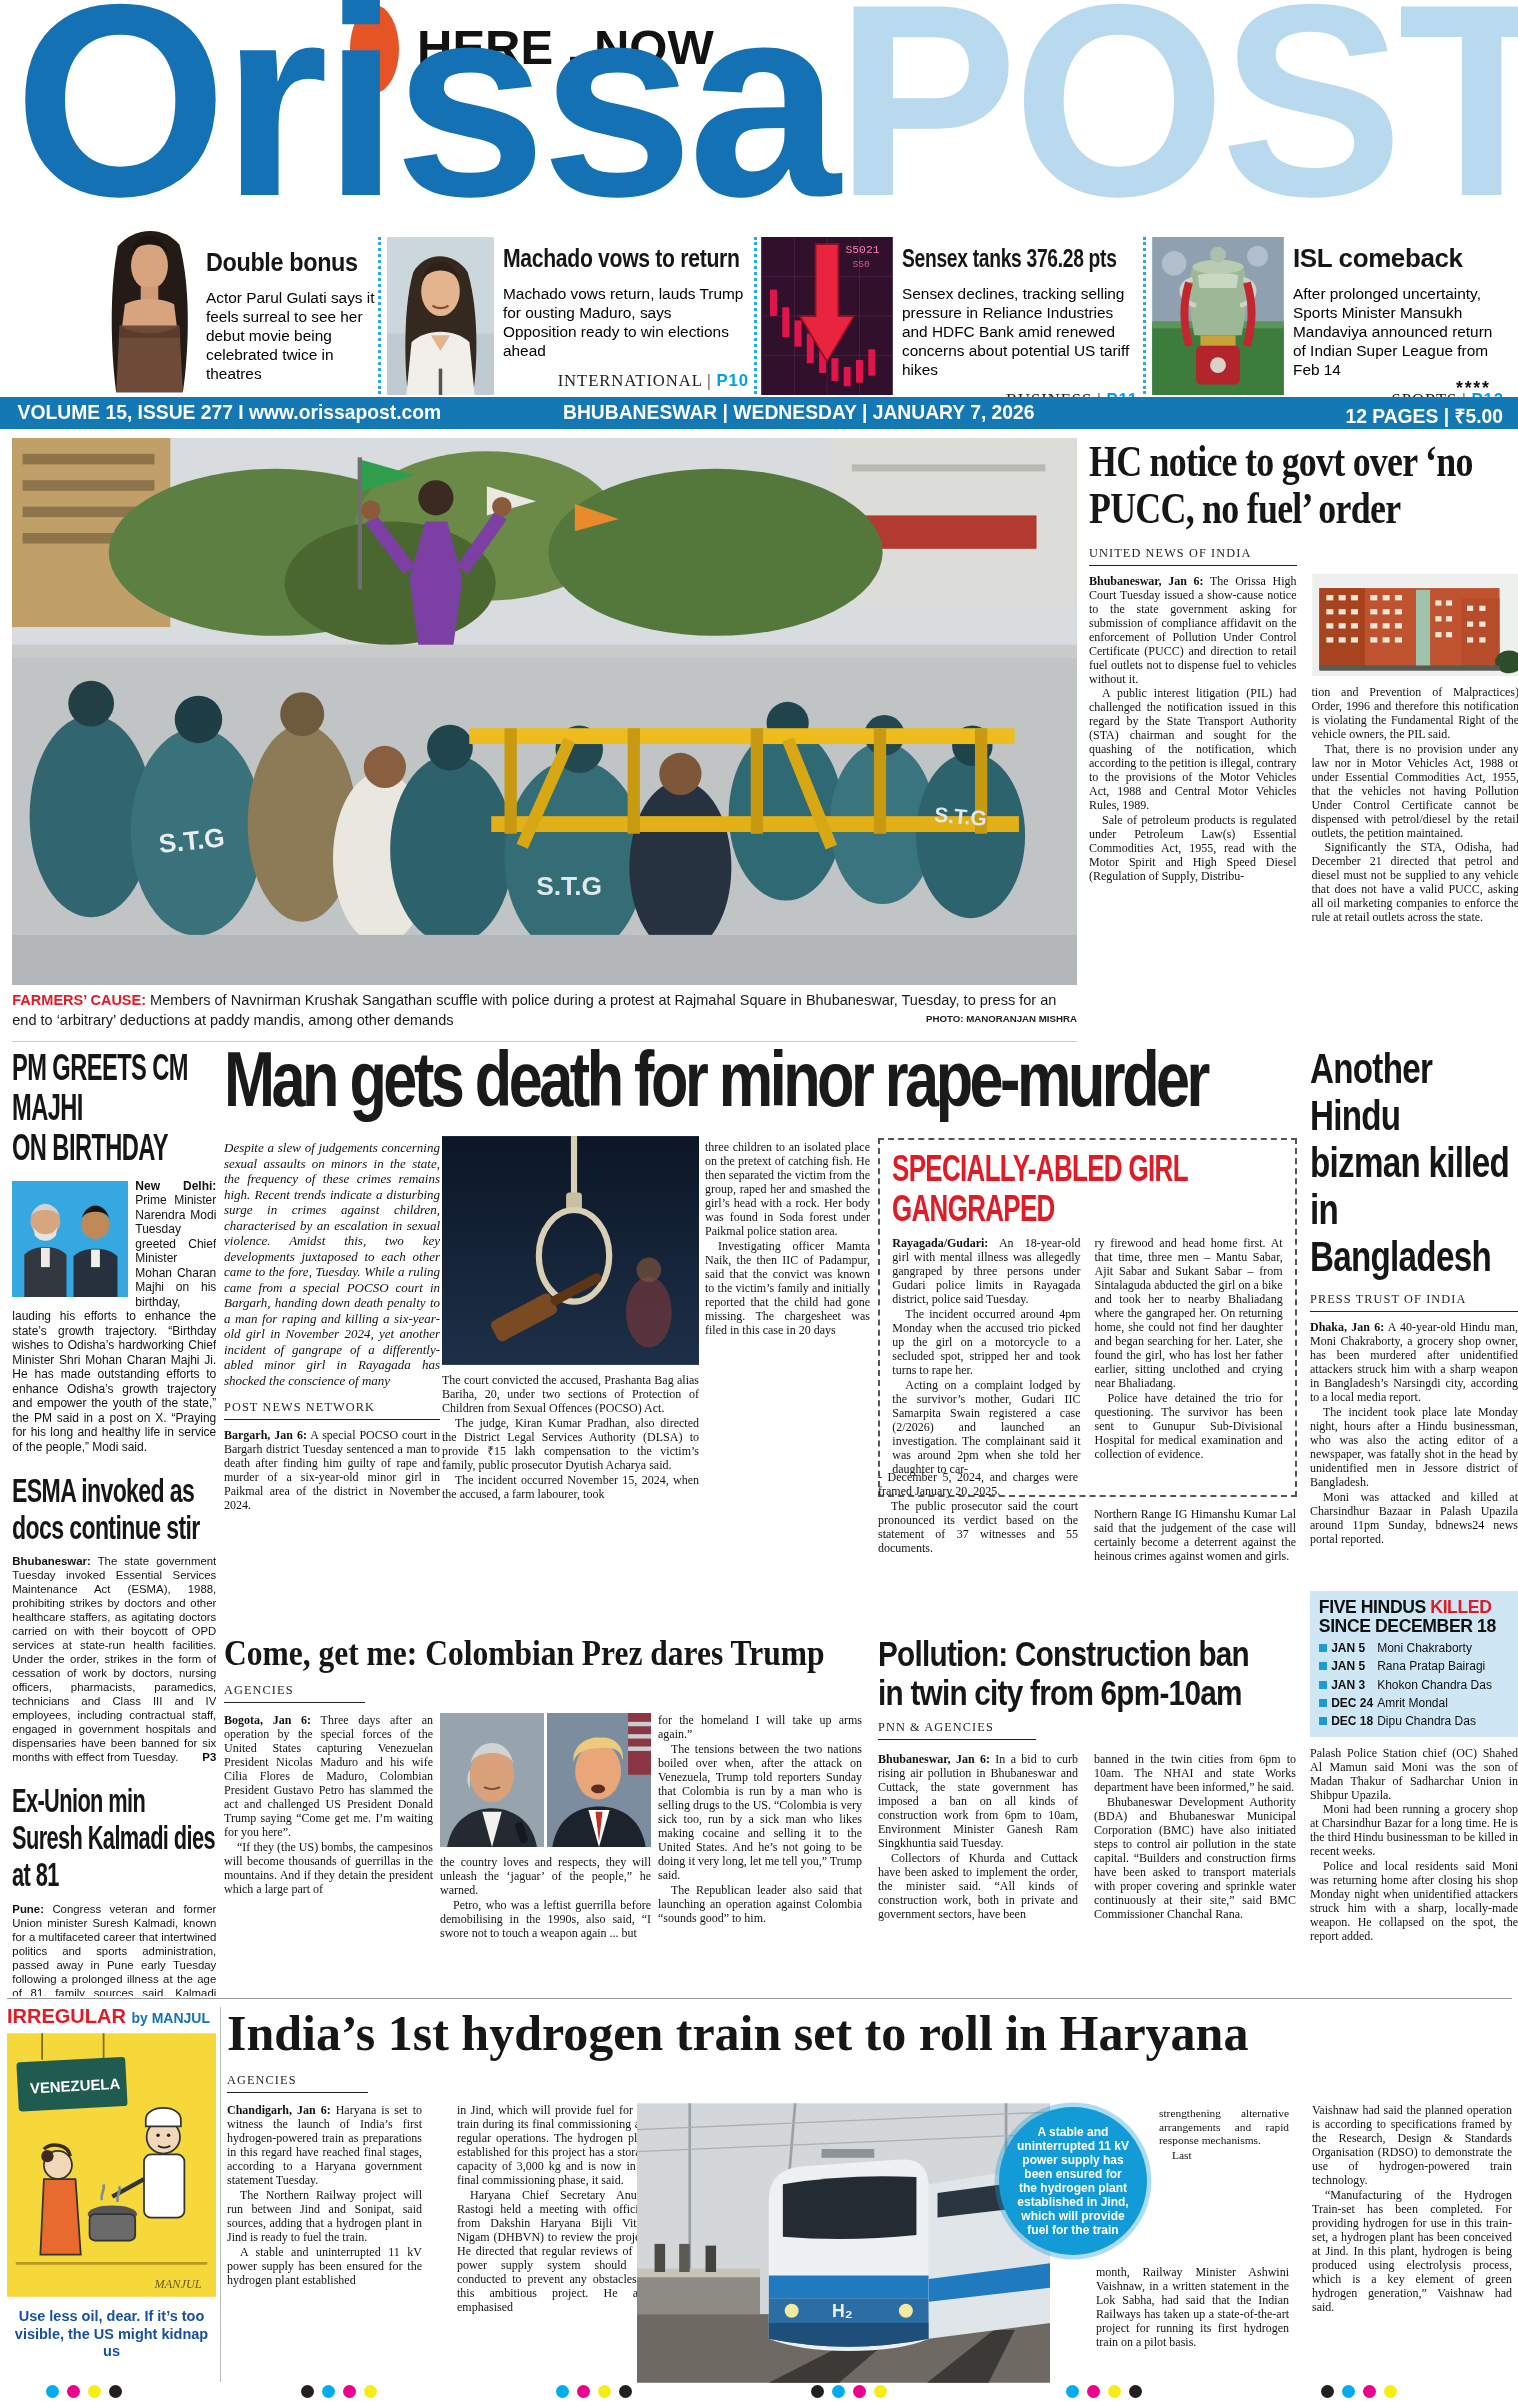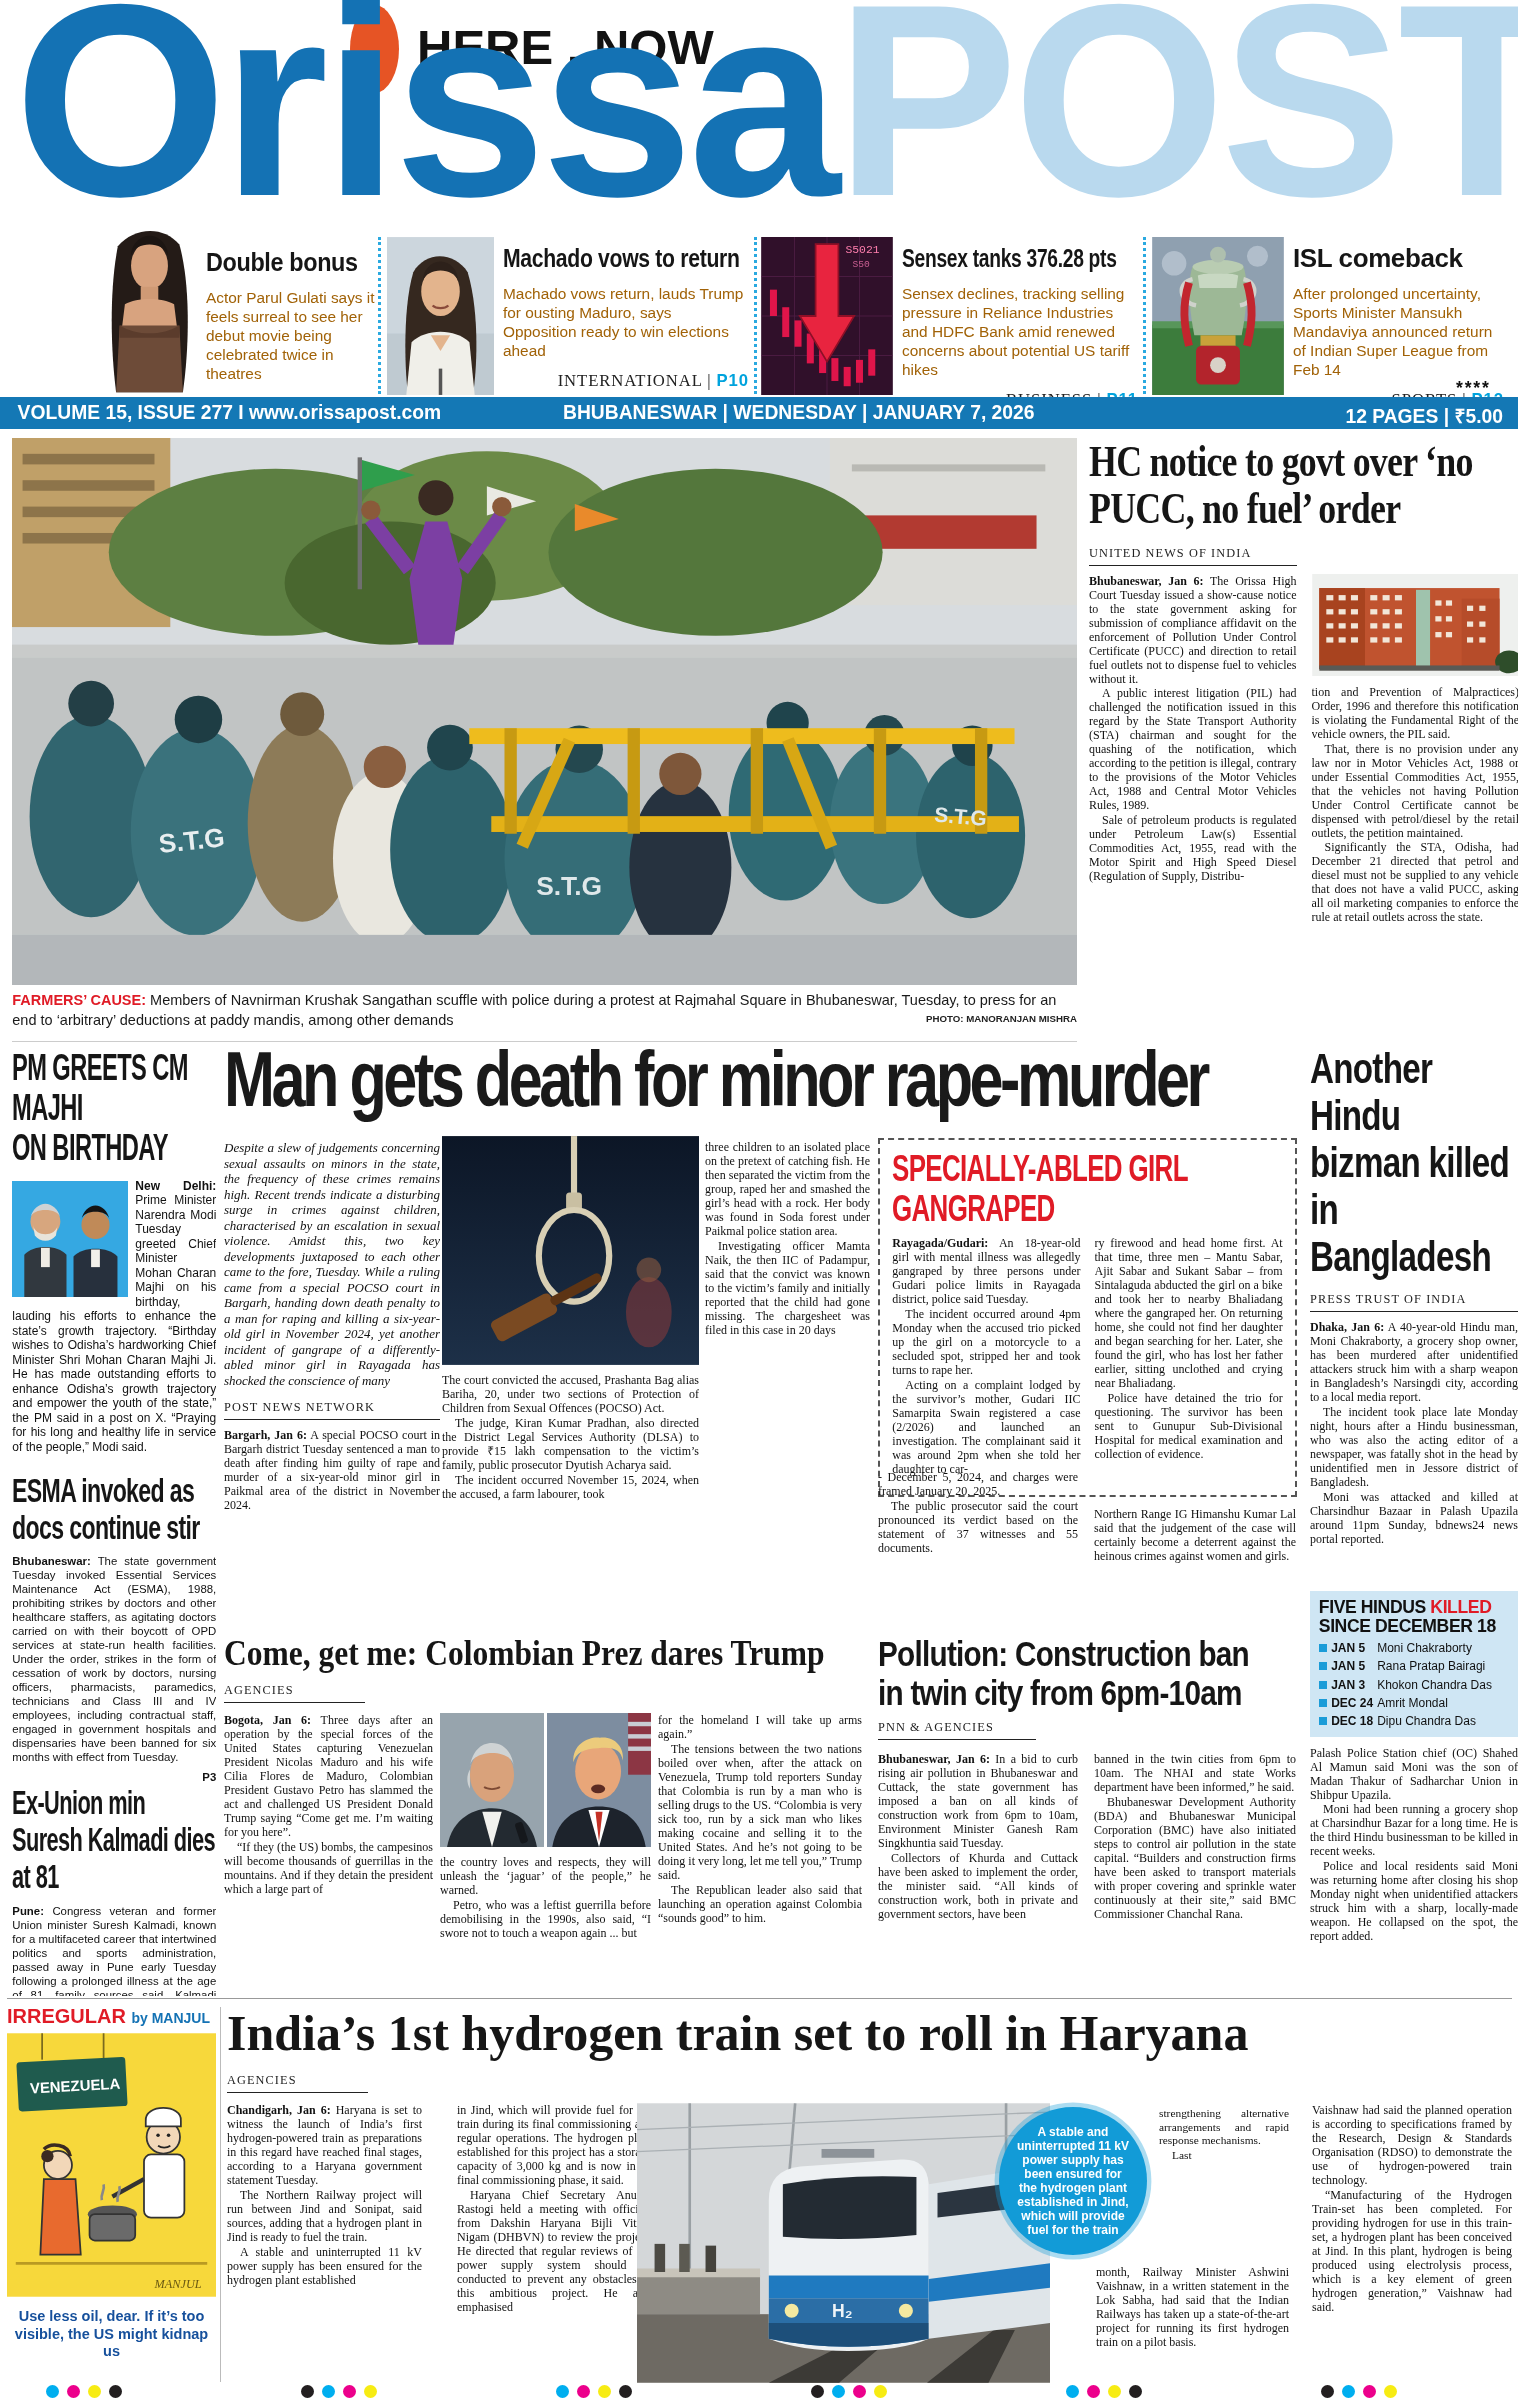--- a/index.html
+++ b/index.html
@@ -10,27 +10,27 @@
   .sans{font-family:"Liberation Sans",sans-serif;}
   .jus{text-align:justify;}
   .cond{display:inline-block;transform-origin:left top;white-space:normal;}
   .byline{font:400 12.3px "Liberation Serif",serif;letter-spacing:1.1px;color:#222;
           border-bottom:1.8px solid #222;padding-bottom:3.5px;margin-bottom:8px;}
   .col p{margin:0;text-align:justify;}
   .col p + p{text-indent:13px;margin-top:0.9px;}
   .b13{font-size:12px;line-height:14px;}
   .b13s{font-size:11.4px;line-height:13.7px;}
   .dl{font-weight:700;}
-  .pgref{float:right;font-family:"Liberation Sans",sans-serif;font-weight:700;margin-top:20px;}
+  .pgref{float:right;font-family:"Liberation Sans",sans-serif;font-weight:700;}
   .rule-h{position:absolute;background:#bbb;height:0.9px;}
   .rule-v{position:absolute;background:#bbb;width:0.9px;}
   .teaser-sep{position:absolute;width:0;border-left:3.5px dotted #2aa9e0;height:157px;top:237px;}
   .teaser-title{font-family:"Liberation Sans",sans-serif;font-weight:700;font-size:26px;
                 letter-spacing:-0.4px;color:#161616;line-height:28px;white-space:nowrap;}
-  .teaser-body{font-family:"Liberation Sans",sans-serif;font-size:15.4px;line-height:19px;color:#a16207;margin-top:12.3px;}
+  .teaser-body{font-family:"Liberation Sans",sans-serif;font-size:15.4px;line-height:19px;color:#000000;margin-top:12.3px;}
   .teaser-sec{font-family:"Liberation Serif",serif;font-size:16.7px;letter-spacing:0.9px;color:#222;text-align:right;margin-top:10.6px;}
   .teaser-sec b{color:#00a3dd;font-family:"Liberation Sans",sans-serif;font-weight:700;}
   .hl-serif{font-family:"Liberation Serif",serif;font-weight:700;color:#161616;}
   .hl-sans{font-family:"Liberation Sans",sans-serif;font-weight:700;color:#161616;}
   .box-dashed{border:2.6px dashed #555;background:#fff;}
   .fivebox{background:#cfe6f4;}
   .fivebox .row{display:flex;align-items:center;margin-top:4.4px;font-family:"Liberation Sans",sans-serif;font-size:12px;}
   .fivebox .sq{width:8px;height:8px;background:#1b9cd8;margin-right:4.4px;flex:0 0 auto;}
   .fivebox .d{font-weight:700;width:46px;flex:0 0 auto;}
   .circle-quote{position:absolute;border-radius:50%;background:#129bd7;color:#fff;

